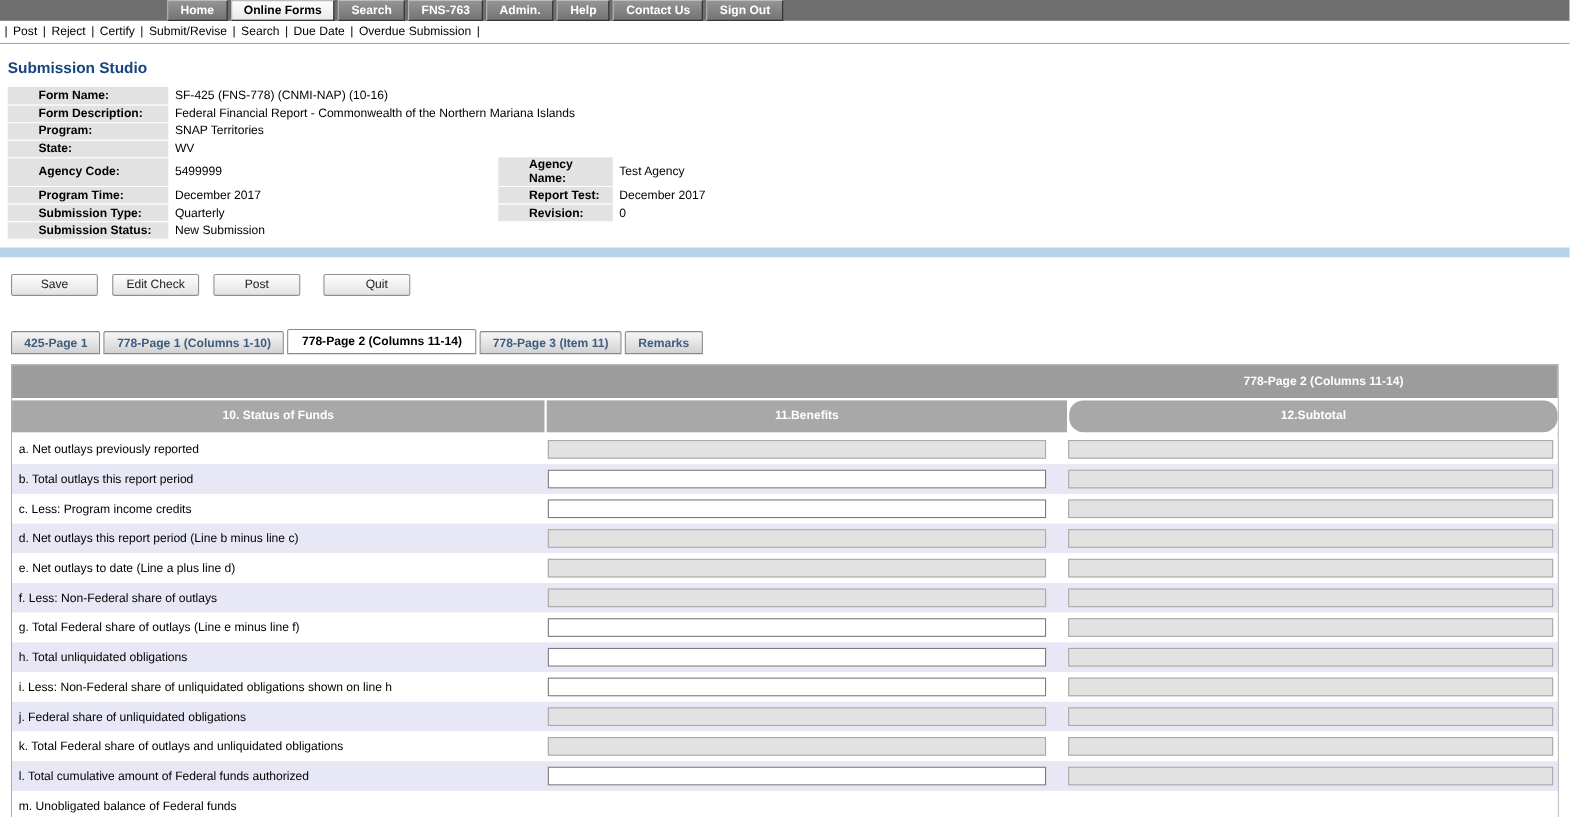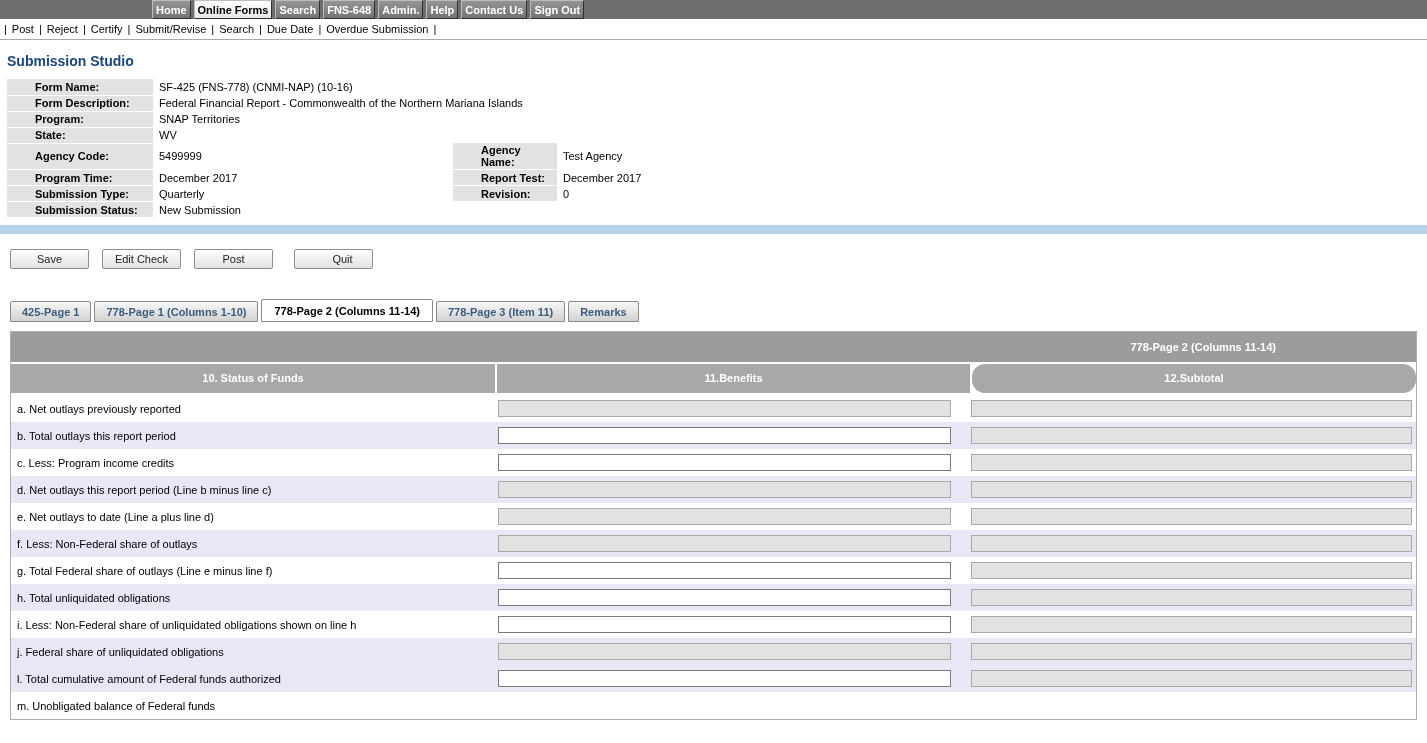--- a/index.html
+++ b/index.html
@@ -10,21 +10,21 @@
     font-size: 11px; color: #000;
   }
 
   
   .topnav {
     background: #6e6e6e; height: 19px;
     display: flex; align-items: stretch;
     padding-left: 152px; gap: 3px;
   }
   .nav-btn {
-    display: flex; align-items: center; padding: 0 3px;
+    display: flex; align-items: center; padding: 0 11px;
     background: linear-gradient(#949494, #747474);
     border: 1px solid; border-color: #bdbdbd #2e2e2e #2e2e2e #bdbdbd;
     color: #fff; font-weight: bold; cursor: pointer; white-space: nowrap;
   }
   .nav-btn.active { background: linear-gradient(#ffffff, #e9e9e9); color: #000; }
 
   
   .menubar { background: #fff; border-bottom: 1px solid #a9a9a9; padding: 4px 3px; }
   .menubar .sep { margin: 0 1px; }
   .menu-item { margin: 0 4px; cursor: pointer; }
@@ -86,21 +86,21 @@
   }
   .gcell input:disabled { background: #e2e2e2; border-color: #a9a9a9; }
 </style>
 </head>
 <body>
 
 <div class="topnav">
     <div class="nav-btn">Home</div>
     <div class="nav-btn active">Online Forms</div>
     <div class="nav-btn">Search</div>
-    <div class="nav-btn">FNS-648</div>
+    <div class="nav-btn">FNS-763</div>
     <div class="nav-btn">Admin.</div>
     <div class="nav-btn">Help</div>
     <div class="nav-btn">Contact Us</div>
     <div class="nav-btn">Sign Out</div>
   </div>
 <div class="menubar"><span class="sep">|</span><span class="menu-item">Post</span><span class="sep">|</span><span class="menu-item">Reject</span><span class="sep">|</span><span class="menu-item">Certify</span><span class="sep">|</span><span class="menu-item">Submit/Revise</span><span class="sep">|</span><span class="menu-item">Search</span><span class="sep">|</span><span class="menu-item">Due Date</span><span class="sep">|</span><span class="menu-item">Overdue Submission</span><span class="sep">|</span></div>
 
 <div class="page-title">Submission Studio</div>
 
 <table class="info-table">
@@ -262,20 +262,29 @@
       </div>
       <div class="grow alt">
         <div class="gcell w1">j. Federal share of unliquidated obligations</div>
         <div class="gcell w2">
           <input type="text" disabled="" style="">
         </div>
         <div class="gcell w3">
           <input type="text" disabled="" style="">
         </div>
       </div>
+      <div class="grow">
+        <div class="gcell w1">k. Total Federal share of outlays and unliquidated obligations</div>
+        <div class="gcell w2">
+          <input type="text" disabled="" style="">
+        </div>
+        <div class="gcell w3">
+          <input type="text" disabled="" style="">
+        </div>
+      </div>
       <div class="grow alt">
         <div class="gcell w1">l. Total cumulative amount of Federal funds authorized</div>
         <div class="gcell w2">
           <input type="text" style="">
         </div>
         <div class="gcell w3">
           <input type="text" disabled="" style="">
         </div>
       </div>
       <div class="grow">

